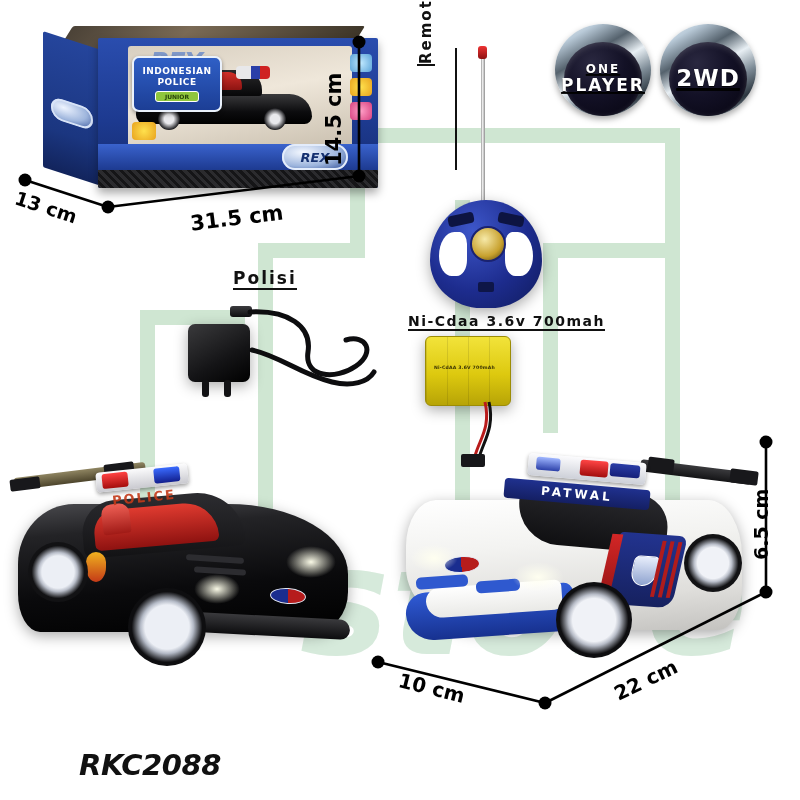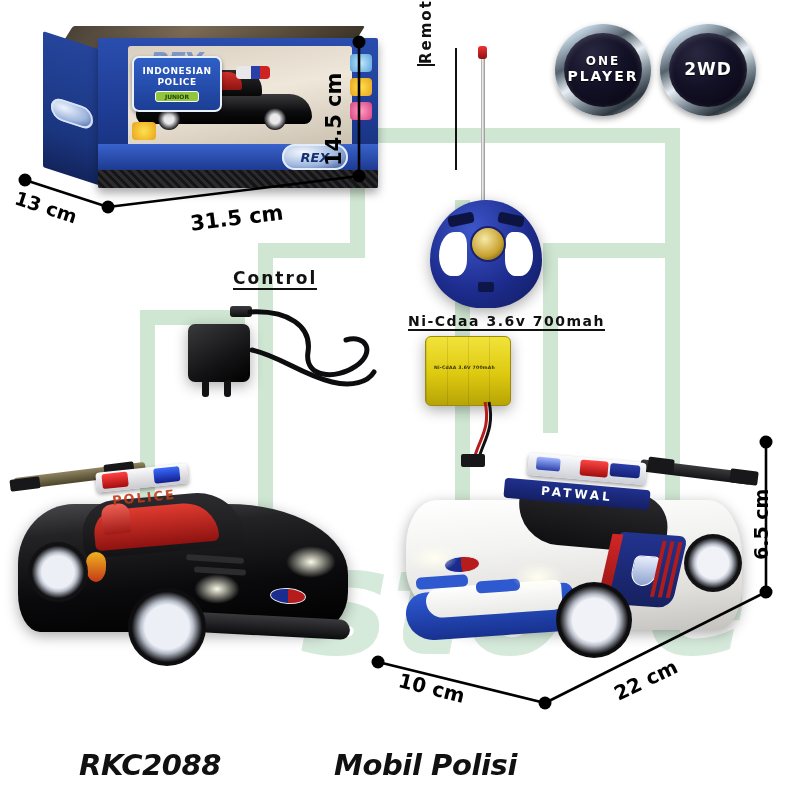--- a/index.html
+++ b/index.html
@@ -45,21 +45,21 @@
     letter-spacing:2px;
   }
 
   
   .badge{
     position:absolute;
     border-radius:50%;
     background:
       linear-gradient(150deg,#f4f8fb 0%,#b9cad8 16%,#55626d 34%,#e8eff4 50%,#7d8b96 66%,#2d3740 82%,#cbd8e2 100%);
     box-shadow:0 3px 6px rgba(0,0,0,.35);
-    display:flex;align-items:center;justify-content:center;
+    display:flex;align-items:flex-end;justify-content:center;text-decoration:underline;
   }
   .badge-inner{
     border-radius:50%;
     background:radial-gradient(circle at 36% 28%,#2a2840 0%,#131126 45%,#06040f 100%);
     display:flex;align-items:center;justify-content:center;
     text-align:center;
     box-shadow:inset 0 2px 6px rgba(255,255,255,.18);
   }
   .badge-txt{
     color:#fff;
@@ -199,27 +199,27 @@
     <circle cx="25" cy="180" r="6.5" fill="#000"></circle>
   </svg>
   <div class="dim-label" style="left:352px;top:66px;font-size:21px;transform:rotate(-90deg);transform-origin:left top;white-space:nowrap;
               width:110px;text-align:left;translate:-30px 100px;">14.5 cm</div>
   <div class="dim-label" style="left:190px;top:206px;font-size:21px;transform:rotate(-7deg);">31.5 cm</div>
   <div class="dim-label" style="left:14px;top:196px;font-size:19px;transform:rotate(18deg);">13 cm</div>
 
   <div class="badge" style="left:555px;top:24px;width:96px;height:92px;">
     <div class="badge-inner" style="width:78px;height:74px;flex-direction:column;">
       <div class="badge-txt" style="font-size:12px;">ONE</div>
-      <div class="badge-txt" style="font-size:14px;">PLAYER</div>
+      <div class="badge-txt" style="font-size:17px;">PLAYER</div>
     </div>
   </div>
 
   <div class="badge" style="left:660px;top:24px;width:96px;height:92px;">
     <div class="badge-inner" style="width:78px;height:74px;">
-      <div class="badge-txt" style="font-size:17px;letter-spacing:1px;">2WD</div>
+      <div class="badge-txt" style="font-size:23px;letter-spacing:1px;">2WD</div>
     </div>
   </div>
 
 
   <div class="callout" style="left:417px;top:66px;font-size:15px;transform:rotate(-90deg);transform-origin:left top;
               border-bottom:none;border-left:2px solid #111;padding-left:0;">Remote Control</div>
   <div style="position:absolute;left:455px;top:48px;width:2px;height:122px;background:#111;"></div>
 
   <div style="position:absolute;left:420px;top:40px;width:145px;height:250px;">
 
@@ -249,21 +249,21 @@
         position:absolute;left:40px;top:26px;width:32px;height:32px;border-radius:50%;
         background:radial-gradient(circle at 40% 35%,#f6e9a8,#c8a12e 60%,#4a3a0c);
         border:2px solid #1a2270;"></div>
 
       <div style="
         position:absolute;left:48px;bottom:16px;width:16px;height:10px;border-radius:2px;
         background:#0e1648;"></div>
     </div>
   </div>
 
-  <div class="callout" style="left:233px;top:268px;font-size:17px;">Control</div>
+  <div class="callout" style="left:233px;top:268px;font-size:17px;">Polisi</div>
   <div style="position:absolute;left:180px;top:300px;width:215px;height:110px;">
 
     <div class="shadow-soft" style="
       position:absolute;left:8px;top:24px;width:62px;height:58px;border-radius:7px;
       background:linear-gradient(150deg,#3a3a3c,#141416 60%,#000);"></div>
 
     <div style="position:absolute;left:22px;top:80px;width:7px;height:17px;border-radius:3px;background:#121214;"></div>
     <div style="position:absolute;left:44px;top:80px;width:7px;height:17px;border-radius:3px;background:#121214;"></div>
 
     <div style="
@@ -467,15 +467,14 @@
 
     <line x1="378" y1="662" x2="545" y2="703" stroke="#000" stroke-width="2.6"></line>
     <circle cx="378" cy="662" r="6.5" fill="#000"></circle>
   </svg>
   <div class="dim-label" style="left:776px;top:478px;font-size:19px;transform:rotate(-90deg);transform-origin:left top;
               translate:-26px 82px;">6.5 cm</div>
   <div class="dim-label" style="left:612px;top:668px;font-size:20px;transform:rotate(-26deg);">22 cm</div>
   <div class="dim-label" style="left:398px;top:676px;font-size:20px;transform:rotate(14deg);">10 cm</div>
 
   <div class="caption" style="left:79px;">RKC2088</div>
-  <div class="caption" style="left:334px;">Mobil Polisi</div>
 
 </div>
 
 </body></html>

